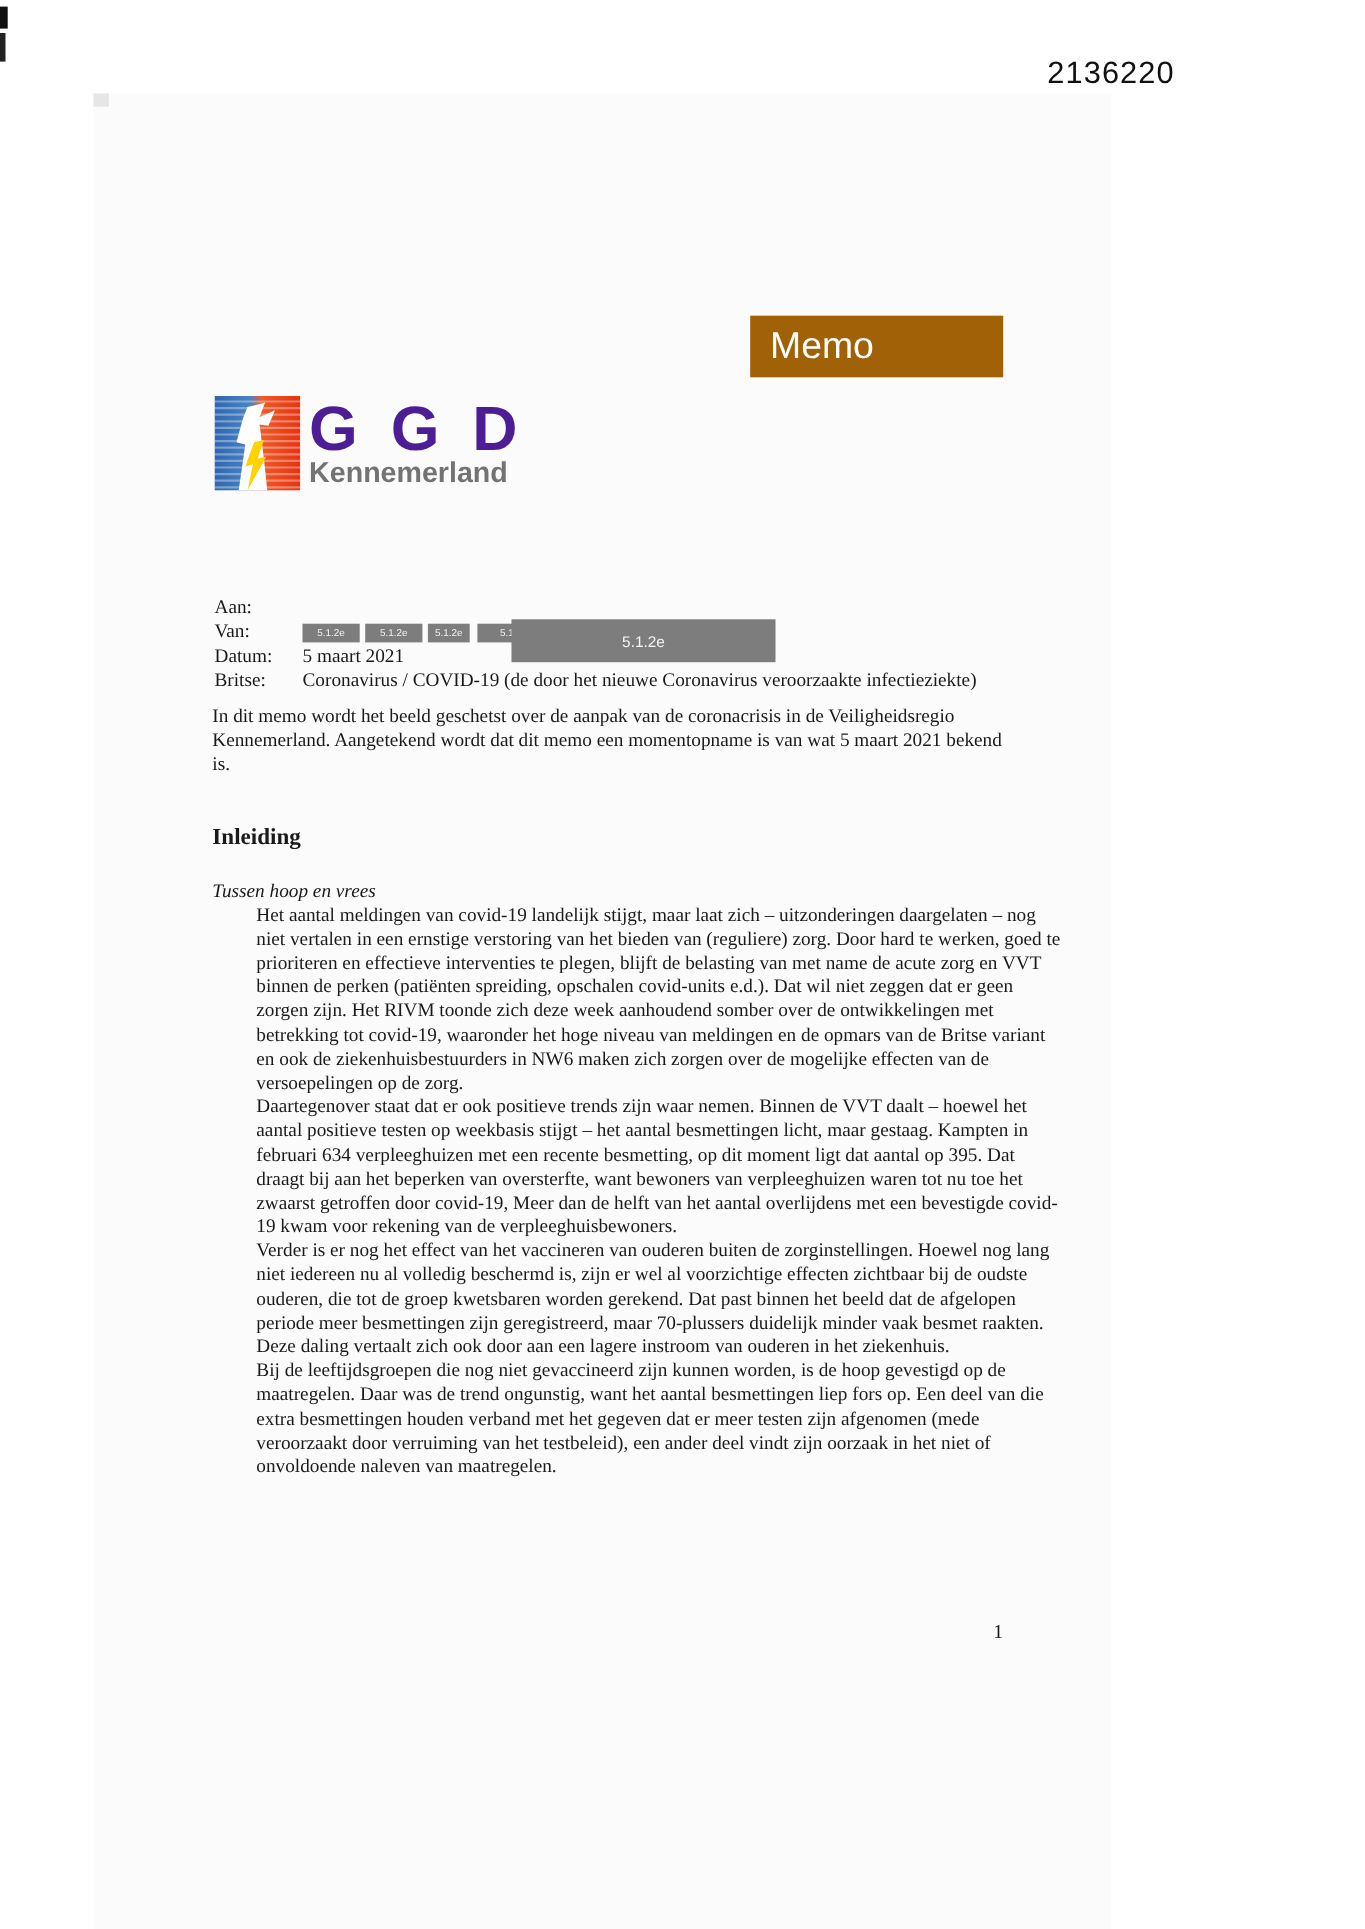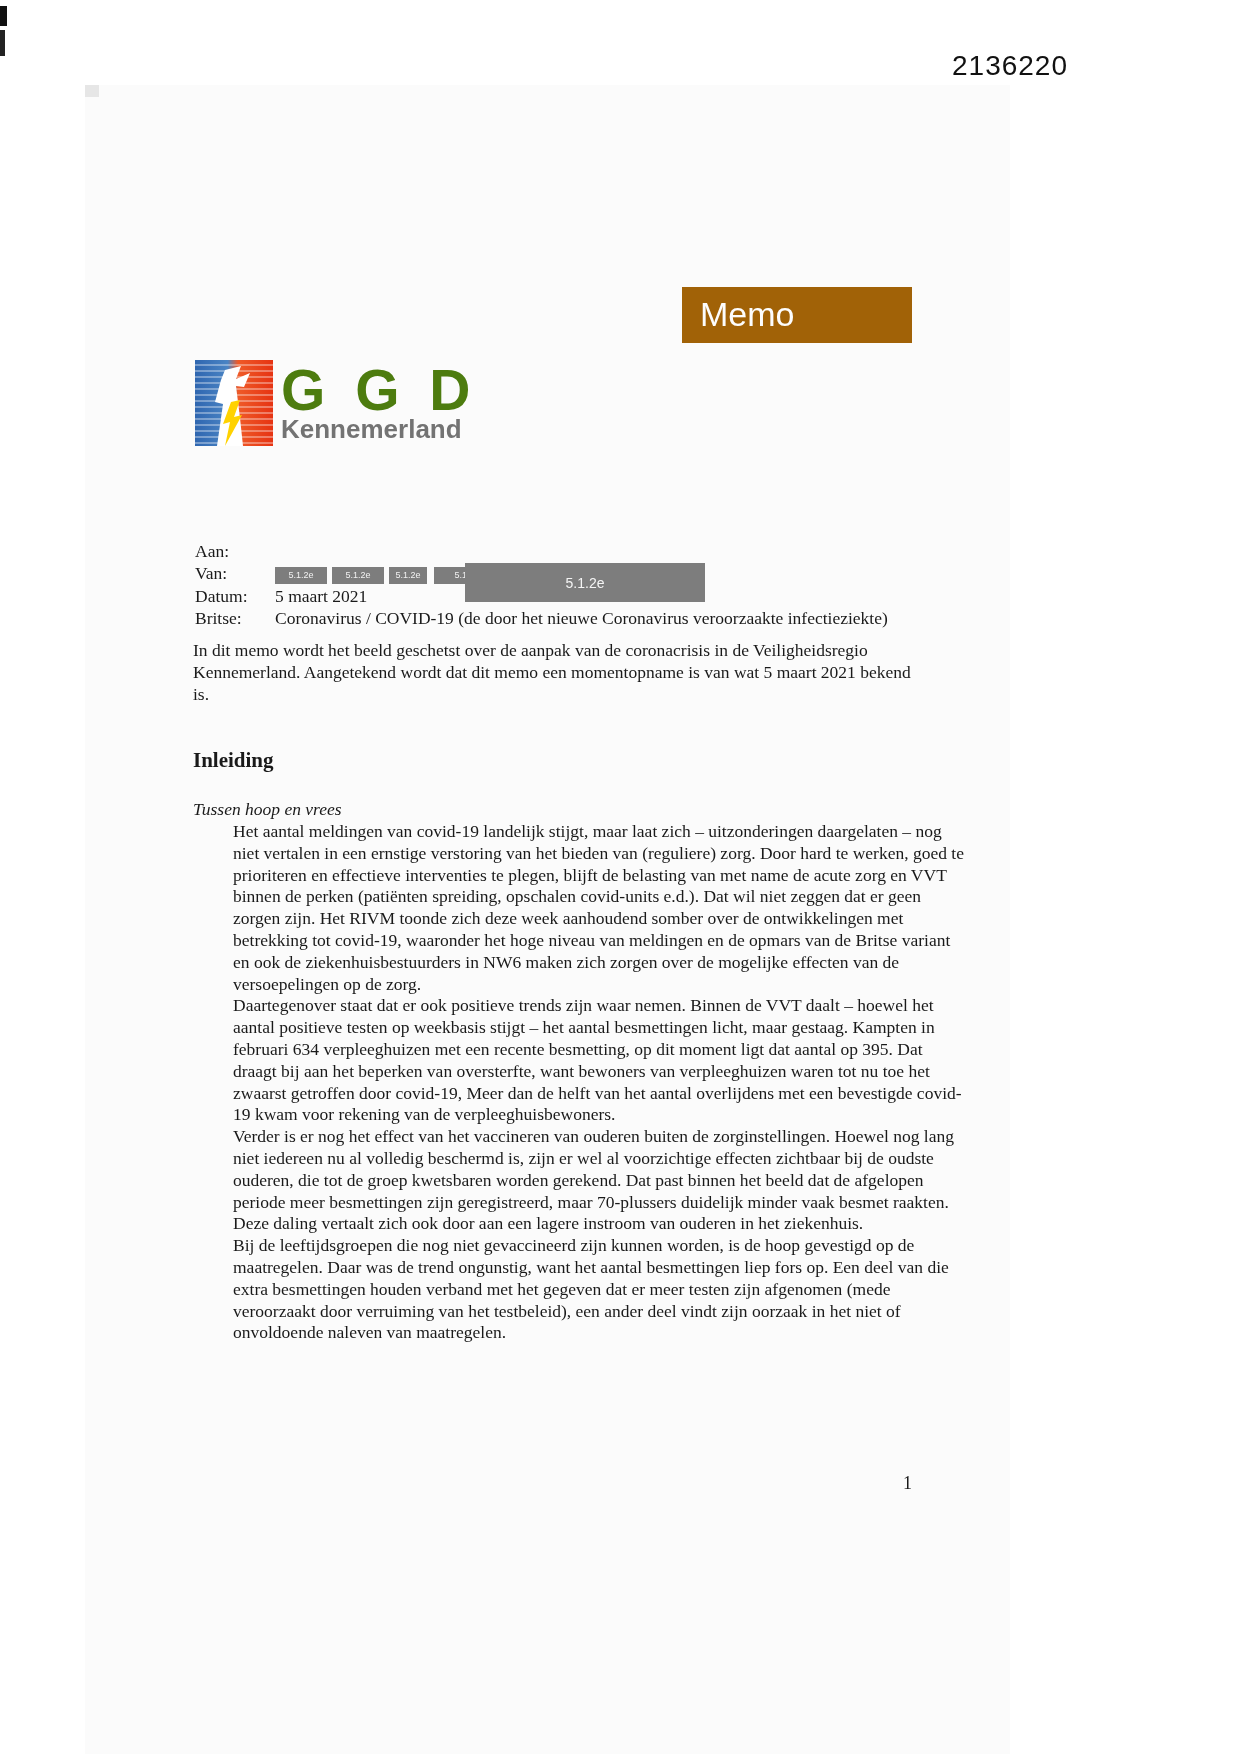--- a/index.html
+++ b/index.html
@@ -20,21 +20,21 @@
     position:absolute;left:666px;top:287px;width:230px;height:56px;
     background:#a16207;color:#fdfdfd;font-family:"Liberation Sans",sans-serif;
     font-size:34px;line-height:54px;padding-left:18px;box-sizing:border-box;margin-left:16px;
   }
 
   .logo{position:absolute;left:195px;top:360px;display:flex;align-items:flex-start;}
   .logo-mark{width:78px;height:86px;flex:0 0 auto;}
   .logo-text{margin-left:8px;display:flex;flex-direction:column;}
   .logo-ggd{
     font-family:"Liberation Sans",sans-serif;font-weight:bold;font-size:57px;line-height:56px;
-    color:#4d7c0f;letter-spacing:7px;margin-top:2px;
+    color:#4c1d95;letter-spacing:7px;margin-top:2px;
   }
   .logo-region{
     font-family:"Liberation Sans",sans-serif;font-weight:bold;font-size:26px;line-height:26px;
     color:#737373;margin-top:-2px;letter-spacing:0px;
   }
 
   .meta{position:absolute;left:195px;top:540px;width:730px;font-size:17.5px;line-height:22.4px;}
   .meta-row{display:flex;}
   .meta-label{width:80px;font-weight:normal;flex:0 0 auto;}
   .meta-value{flex:1;}

